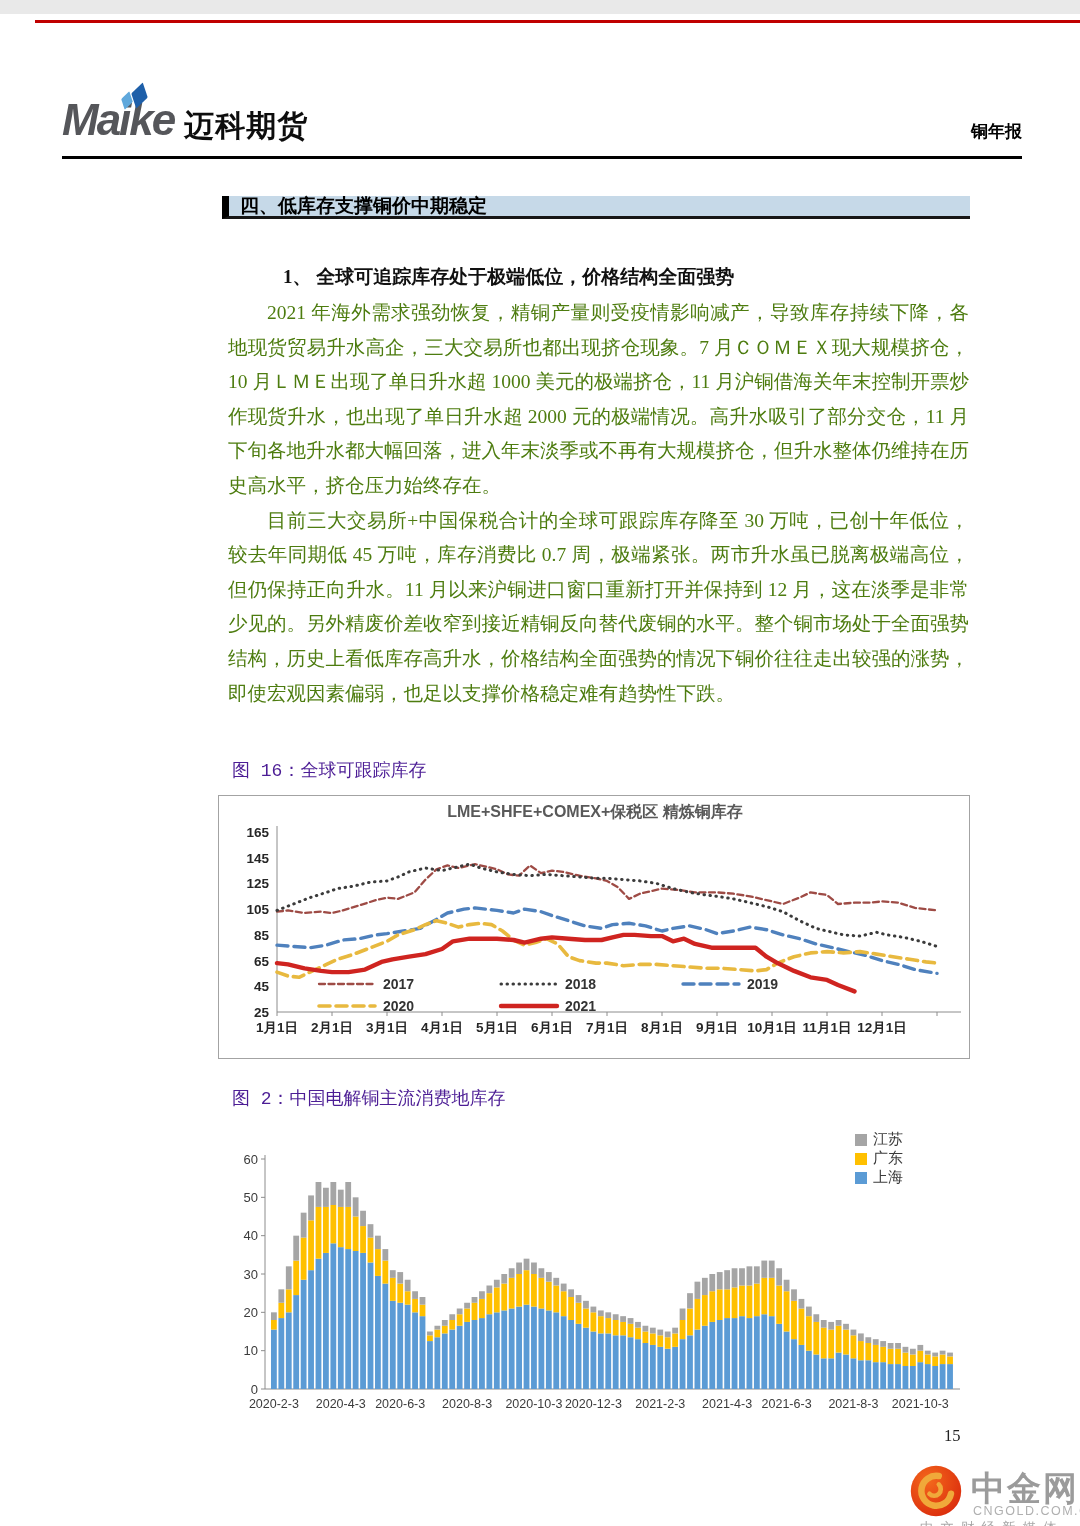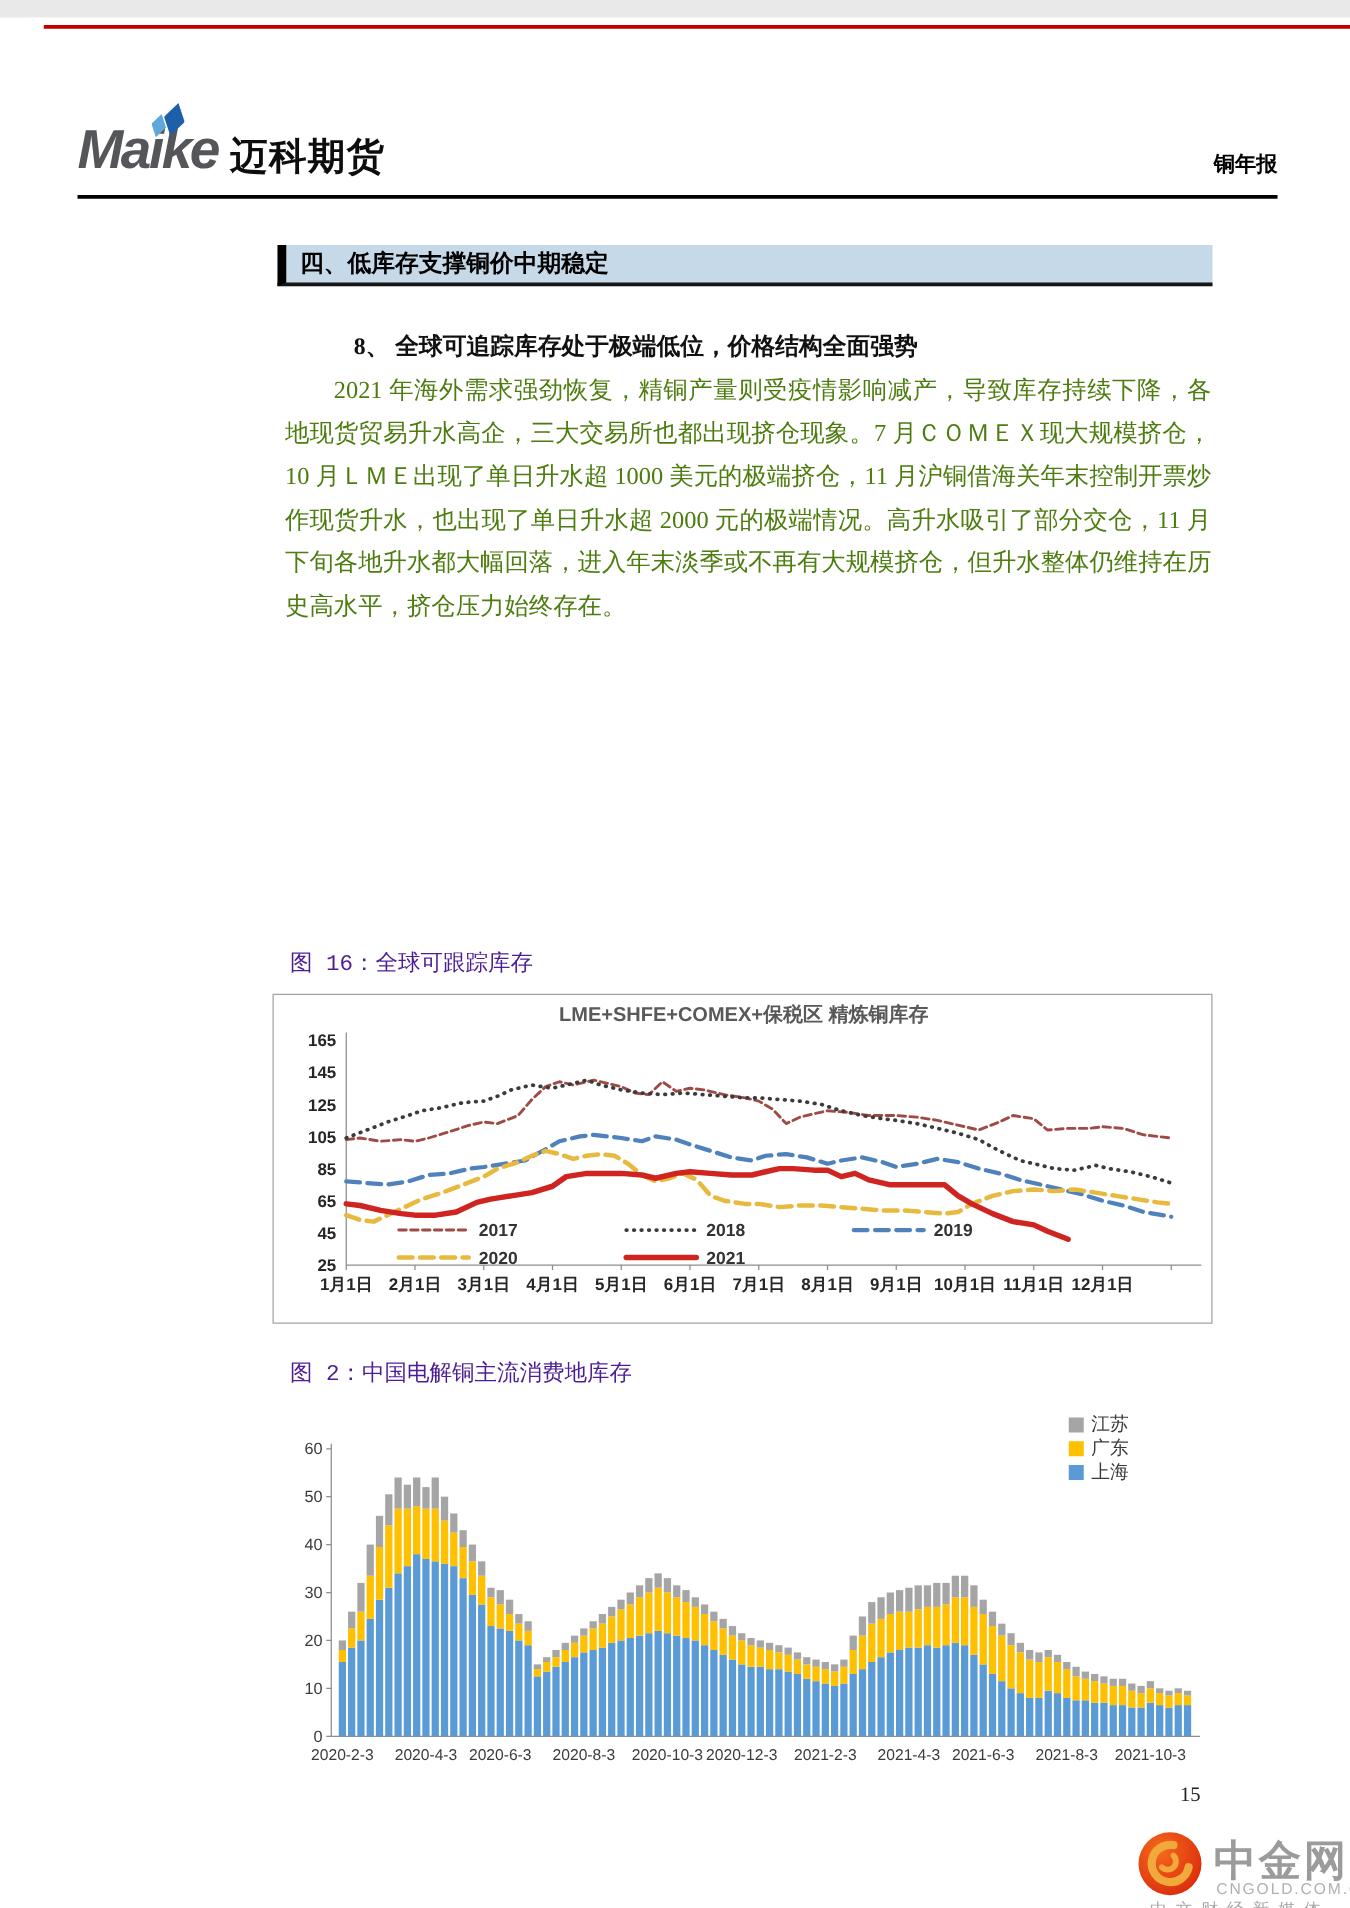--- a/index.html
+++ b/index.html
@@ -21,21 +21,21 @@
   .d2{width:17px;height:27px;background:#1e5fa9;left:11px;top:0;transform:rotate(14deg);}
   .logo-cn{
     font-family:"Liberation Sans","DejaVu Sans",sans-serif;font-weight:900;font-size:30px;
     line-height:32px;color:#0d0d0d;margin-left:10px;letter-spacing:1px;
   }
   .doc-type{right:58px;top:106px;font-family:"Liberation Sans","DejaVu Sans",sans-serif;
     font-weight:bold;font-size:17px;color:#000;}
   .header-rule{left:62px;top:142px;width:960px;height:3px;background:#000;}
   
   .banner{
-    left:222px;top:182px;width:748px;height:33px;background:#c6d9e8;
+    left:222px;top:182px;width:748px;height:23px;background:#c6d9e8;
     border-left:7px solid #000;border-bottom:3px solid #161616;
     display:flex;align-items:center;box-sizing:border-box;
     font-family:"Liberation Sans","DejaVu Sans",sans-serif;font-weight:bold;font-size:19px;
     padding-left:11px;color:#000;
   }
   .subheading{left:283px;top:250px;font-weight:bold;font-size:19px;color:#111;}
   .body-text{left:228px;top:282px;width:741px;font-size:19.5px;line-height:34.6px;
     text-align:justify;color:#4d7c0f;}
   .body-text p{margin:0;text-indent:2em;}
   .fig-caption{font-size:18px;color:#4c1d95;font-family:Liberation Mono, monospace;}
@@ -78,24 +78,25 @@
     </div>
     <div class="logo-cn">迈科期货</div>
   </div>
   <div class="abs doc-type">铜年报</div>
   <div class="abs header-rule"></div>
 
   <div class="abs banner">
     <span>四、低库存支撑铜价中期稳定</span>
   </div>
 
-  <div class="abs subheading">8、 全球可追踪库存处于极端低位，价格结构全面强势</div>
+  <div class="abs subheading">1、 全球可追踪库存处于极端低位，价格结构全面强势</div>
 
   <div class="abs body-text">
     <p>2021 年海外需求强劲恢复，精铜产量则受疫情影响减产，导致库存持续下降，各地现货贸易升水高企，三大交易所也都出现挤仓现象。7 月ＣＯＭＥＸ现大规模挤仓，10 月ＬＭＥ出现了单日升水超 1000 美元的极端挤仓，11 月沪铜借海关年末控制开票炒作现货升水，也出现了单日升水超 2000 元的极端情况。高升水吸引了部分交仓，11 月下旬各地升水都大幅回落，进入年末淡季或不再有大规模挤仓，但升水整体仍维持在历史高水平，挤仓压力始终存在。</p>
+    <p>目前三大交易所+中国保税合计的全球可跟踪库存降至 30 万吨，已创十年低位，较去年同期低 45 万吨，库存消费比 0.7 周，极端紧张。两市升水虽已脱离极端高位，但仍保持正向升水。11 月以来沪铜进口窗口重新打开并保持到 12 月，这在淡季是非常少见的。另外精废价差收窄到接近精铜反向替代废铜的水平。整个铜市场处于全面强势结构，历史上看低库存高升水，价格结构全面强势的情况下铜价往往走出较强的涨势，即使宏观因素偏弱，也足以支撑价格稳定难有趋势性下跌。</p>
   </div>
 
   <div class="abs fig-caption fig16-caption">图 16：全球可跟踪库存</div>
   <div class="abs fig16-box">
     <svg id="chart16" width="750" height="262" viewBox="0 0 750 262">
         <text x="376" y="21" text-anchor="middle" font-size="16" font-weight="bold" fill="#595959">LME+SHFE+COMEX+保税区 精炼铜库存</text>
         <line x1="58" y1="30" x2="58" y2="216" stroke="#8c8c8c" stroke-width="1"></line>
         <line x1="58" y1="216" x2="742" y2="216" stroke="#8c8c8c" stroke-width="1"></line>
         <text x="50" y="41" text-anchor="end" font-size="13.5" font-weight="bold" fill="#262626">165</text>
         <text x="50" y="66.71428571428572" text-anchor="end" font-size="13.5" font-weight="bold" fill="#262626">145</text>

